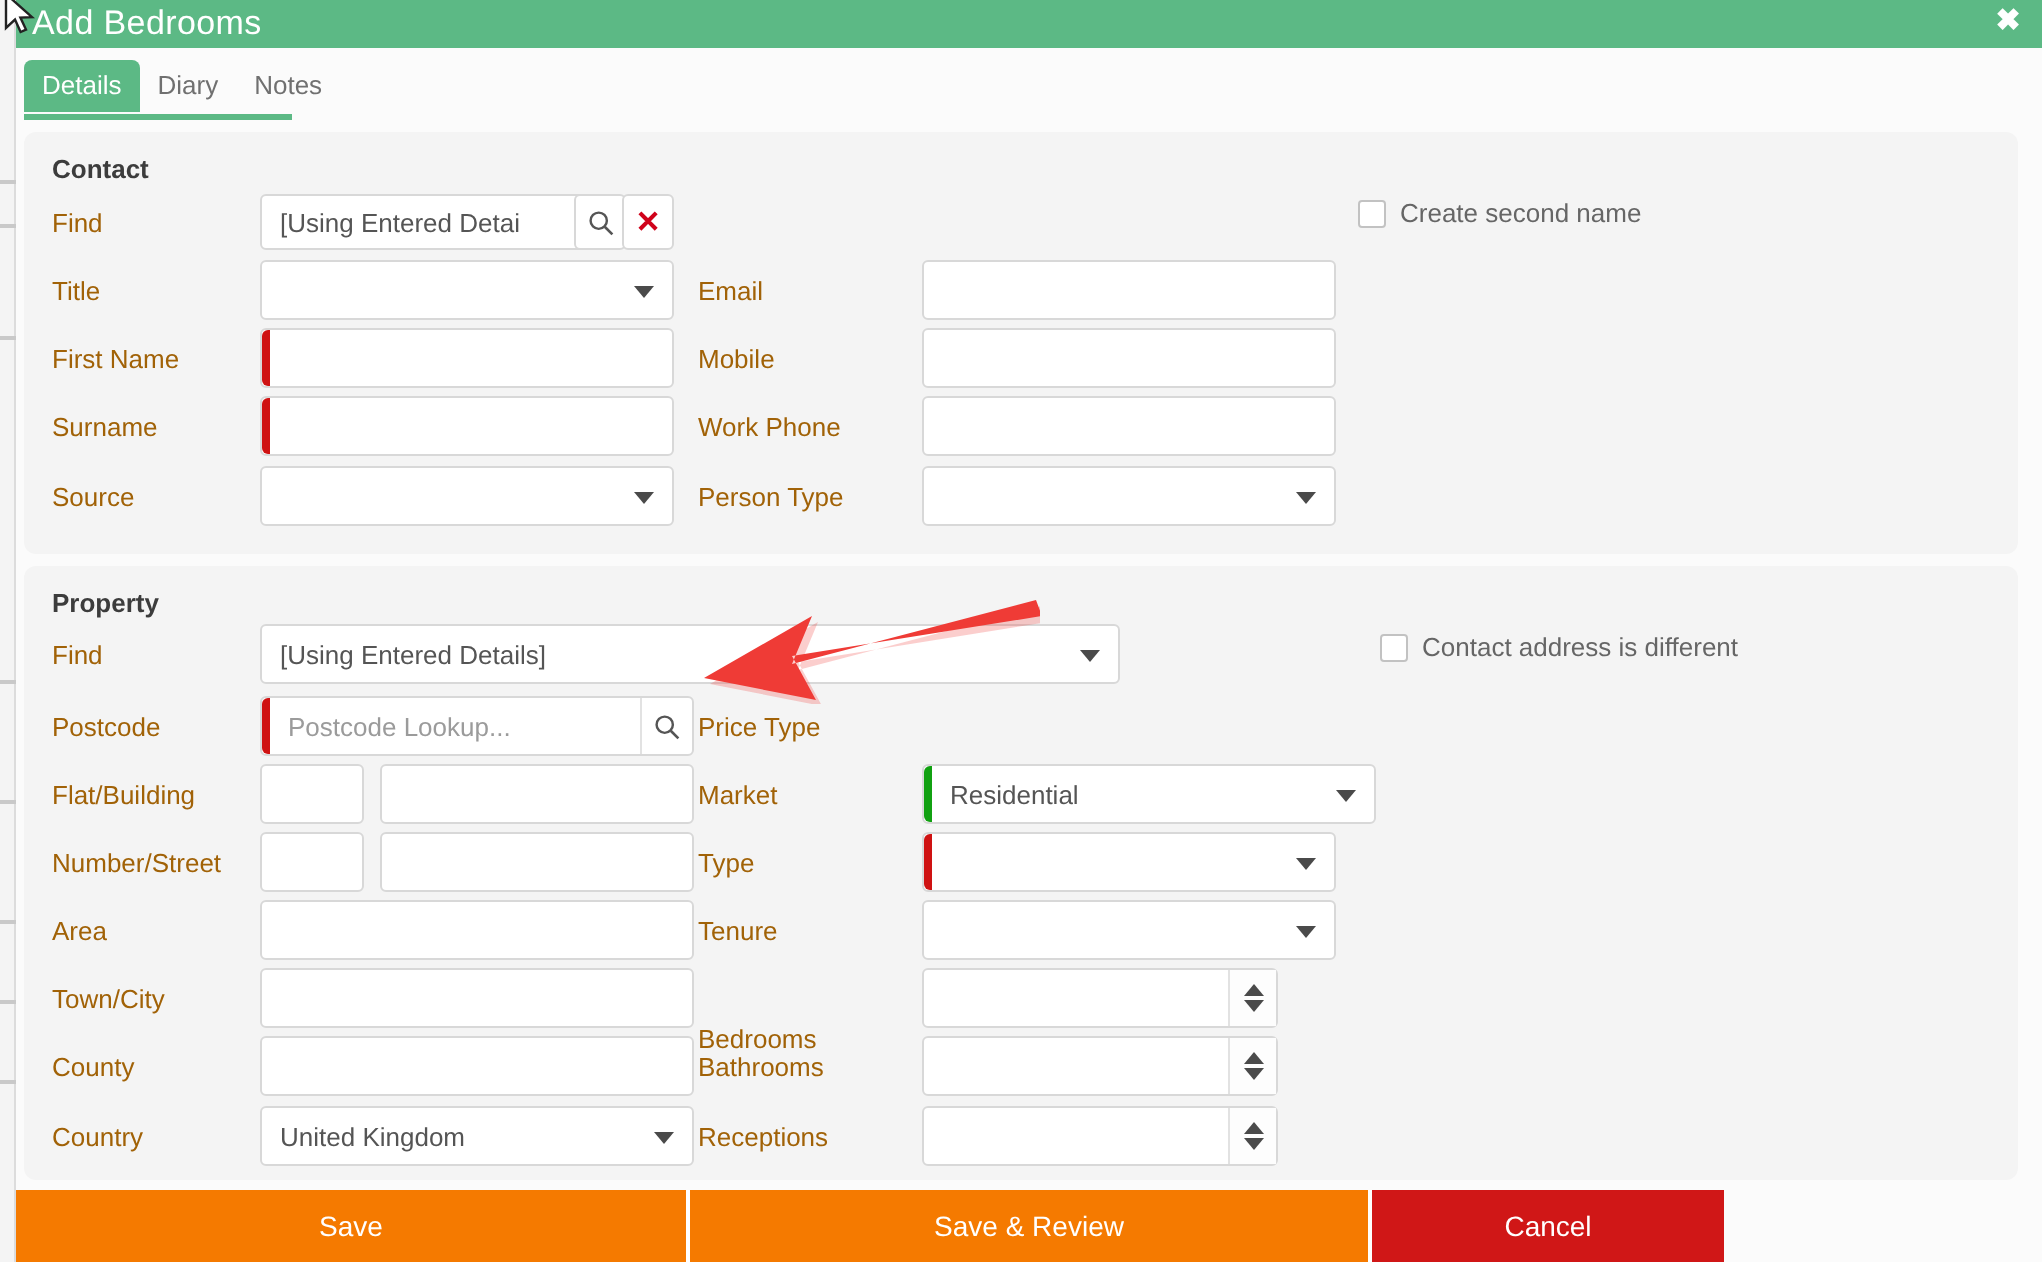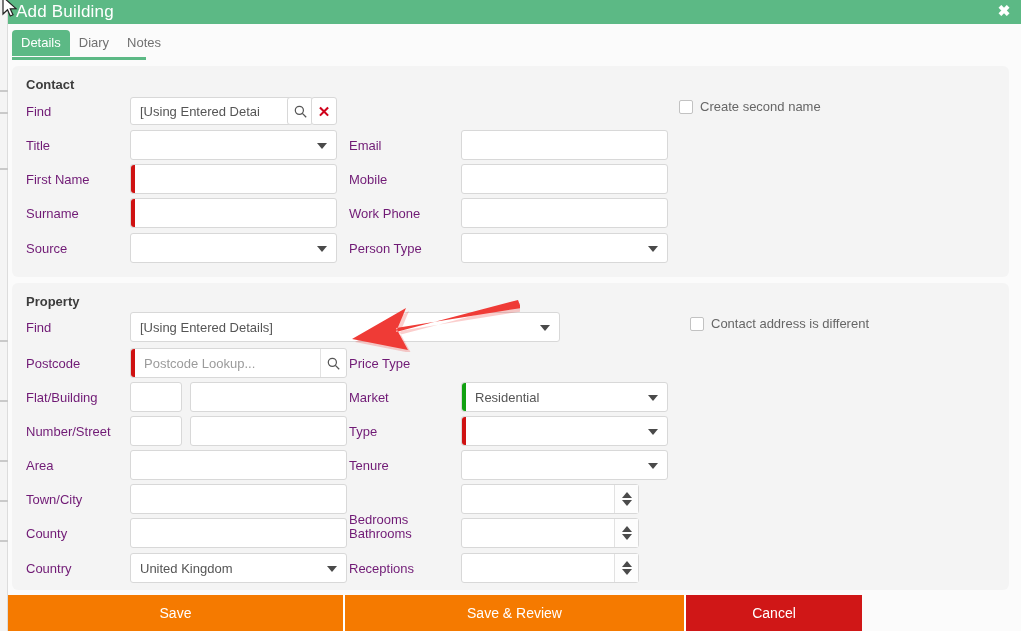--- a/index.html
+++ b/index.html
@@ -71,21 +71,21 @@
   }
   #contact-panel { left: 12px; top: 66px; width: 997px; height: 211px; }
   #property-panel { left: 12px; top: 283px; width: 997px; height: 307px; }
   .panel-title {
     position: absolute; left: 14px; top: 11px;
     font-size: 13px; font-weight: bold; color: #3c3c3c;
   }
 
   
   .lbl {
-    position: absolute; font-size: 13px; color: #701a75; white-space: nowrap;
+    position: absolute; font-size: 13px; color: #a16207; white-space: nowrap;
   }
   .fld {
     position: absolute; background: #ffffff;
     border: 1px solid #d8d8d8; border-radius: 3px; height: 28px;
   }
   .fld.tall { height: 30px; }
   .fld .val {
     position: absolute; left: 9px; top: 0; right: 24px; height: 100%;
     display: flex; align-items: center;
     font-size: 13px; color: #555555; overflow: hidden; white-space: nowrap;
@@ -173,21 +173,21 @@
       <i style="top:112px"></i>
       <i style="top:168px"></i>
     <i style="top:340px"></i>
       <i style="top:400px"></i>
       <i style="top:460px"></i>
     <i style="top:500px"></i>
       <i style="top:540px"></i>
   </div>
 
   <div class="modal-header">
-    <div class="modal-title">Add Building</div>
+    <div class="modal-title">Add Bedrooms</div>
     <div class="modal-close">✖</div>
   </div>
 
   <svg class="cursor" viewBox="0 0 16 24">
     <polygon points="1,1 1,18 5.5,13.8 8.3,20 11,18.8 8.2,12.8 14,12.6" fill="#ffffff" stroke="#222222" stroke-width="1.2"></polygon>
   </svg>
 
   <div class="tabbar">
     <div class="tabs-inner">
       <div class="tab active">Details</div>
@@ -284,21 +284,21 @@
     <div class="lbl" style="left:337px; top:73px;">Price Type</div>
 
     <div class="lbl" style="left:14px; top:107px;">Flat/Building</div>
     <div class="fld tall" style="left:118px; top:99px; width:52px;">
       <div class="val"></div>
     </div>
     <div class="fld tall" style="left:178px; top:99px; width:157px;">
       <div class="val"></div>
     </div>
     <div class="lbl" style="left:337px; top:107px;">Market</div>
-    <div class="fld tall" style="left:449px; top:99px; width:207px;">
+    <div class="fld tall" style="left:449px; top:99px; width:227px;">
       <span class="req green"></span>
       <div class="val" style="left:13px;">Residential</div>
       <span class="caret"></span>
     </div>
 
     <div class="lbl" style="left:14px; top:141px;">Number/Street</div>
     <div class="fld tall" style="left:118px; top:133px; width:52px;">
       <div class="val"></div>
     </div>
     <div class="fld tall" style="left:178px; top:133px; width:157px;">

